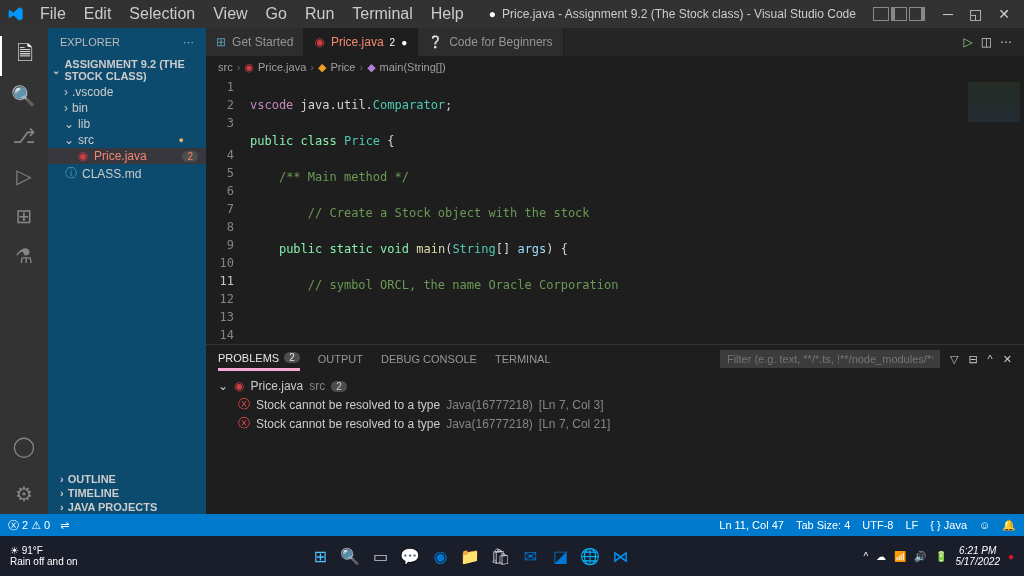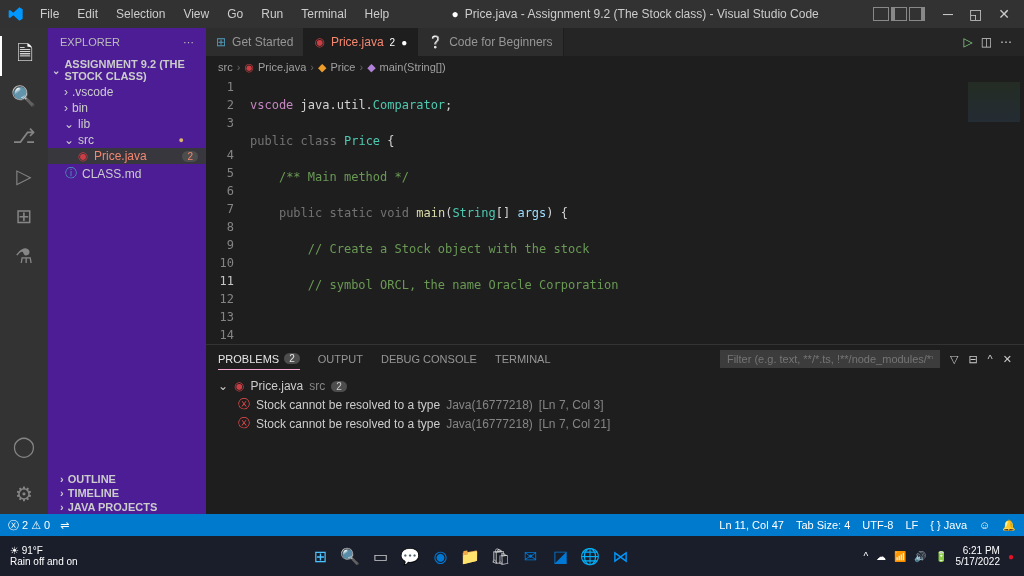--- a/index.html
+++ b/index.html
@@ -1,34 +1,34 @@
 <!DOCTYPE html>
 <html><head>
 <meta charset="utf-8">
 <style>
 * { margin: 0; padding: 0; box-sizing: border-box; }
 body { font-family: 'Segoe UI', sans-serif; font-size: 12px; background: #1e1e1e; color: #cccccc; width: 1024px; height: 576px; overflow: hidden; display: flex; flex-direction: column; }
 .titlebar { height: 28px; background: #323233; display: flex; align-items: center; padding: 0 8px; }
 .titlebar .logo { width: 16px; height: 16px; margin-right: 8px; }
 .titlebar .menus { display: flex; gap: 2px; }
-.titlebar .menu-item { padding: 4px 8px; font-size: 12px; color: #cccccc; }
+.titlebar .menu-item { padding: 4px 8px; font-size: 16px; color: #cccccc; }
 .titlebar .title { flex: 1; text-align: center; font-size: 12px; color: #cccccc; }
 .titlebar .title::before { content: "●"; color: #fff; margin-right: 6px; }
 .titlebar .win-controls { display: flex; gap: 4px; align-items: center; }
 .titlebar .win-controls span { padding: 4px 6px; font-size: 14px; }
 .titlebar .layout-icons { display: flex; gap: 2px; margin-right: 12px; }
 .titlebar .layout-icons span { width: 16px; height: 14px; border: 1px solid #888; display: inline-block; }
 
 .main-area { flex: 1; display: flex; min-height: 0; }
 .activity-bar { width: 48px; background: #333333; display: flex; flex-direction: column; align-items: center; padding-top: 8px; }
 .activity-bar .icon { width: 48px; height: 40px; display: flex; align-items: center; justify-content: center; color: #858585; font-size: 20px; position: relative; }
 .activity-bar .icon.active { color: #fff; border-left: 2px solid #fff; }
 .activity-bar .bottom { margin-top: auto; margin-bottom: 8px; }
 
-.sidebar { width: 158px; background: #4c1d95; display: flex; flex-direction: column; }
+.sidebar { width: 158px; background: #0c4a6e; display: flex; flex-direction: column; }
 .sidebar-title { height: 28px; display: flex; align-items: center; justify-content: space-between; padding: 0 12px; font-size: 11px; text-transform: uppercase; color: #bbbbbb; }
 .sidebar-section-header { display: flex; align-items: center; padding: 2px 4px; font-size: 11px; font-weight: bold; color: #cccccc; gap: 4px; }
 .sidebar-section-header .chev { font-size: 10px; }
 .tree-item { display: flex; align-items: center; padding: 1px 8px 1px 16px; font-size: 12px; gap: 4px; position: relative; }
 .tree-item.nested { padding-left: 28px; }
 .tree-item.active { background: #37373d; }
 .tree-item .ficon { width: 14px; text-align: center; }
 .tree-item .badge { margin-left: auto; background: #4d4d4d; border-radius: 8px; padding: 0 5px; font-size: 10px; }
 .tree-item.error { color: #f48771; }
 .tree-item.modified::after { content: "●"; color: #d9b36c; position: absolute; right: 22px; font-size: 9px; }
@@ -45,52 +45,52 @@
 .breadcrumbs { height: 22px; display: flex; align-items: center; padding: 0 12px; font-size: 11px; color: #a0a0a0; gap: 4px; }
 .breadcrumbs .sep { color: #666; }
 .code-area { flex: 1; display: flex; font-family: Consolas, monospace; font-size: 12px; line-height: 18px; position: relative; overflow: hidden; }
 .gutter { width: 44px; text-align: right; color: #858585; padding-right: 16px; }
 .gutter div { height: 18px; }
 .gutter .current { color: #c6c6c6; }
 .code { flex: 1; white-space: pre; color: #d4d4d4; }
 .code .line { height: 18px; }
 .codelens { color: #999999; font-size: 10px; height: 14px; }
 .kw { color: #c586c0; }
-.kw2 { color: #737373; }
+.kw2 { color: #86efac; }
 .type { color: #4ec9b0; }
 .func { color: #dcdcaa; }
 .com { color: #6a9955; }
 .doc { color: #6a9955; }
 .var { color: #9cdcfe; }
 .minimap { width: 60px; background: #1e1e1e; position: relative; }
 .minimap-content { position: absolute; top: 4px; left: 4px; right: 4px; height: 40px; background: linear-gradient(#2a3a2a 0%, #2a3a4a 100%); opacity: 0.5; }
 
 .panel { height: 170px; background: #1e1e1e; border-top: 1px solid #333; display: flex; flex-direction: column; }
 .panel-tabs { height: 28px; display: flex; align-items: center; padding: 0 12px; gap: 18px; font-size: 11px; }
 .panel-tab { color: #969696; text-transform: uppercase; display: flex; align-items: center; gap: 5px; padding: 4px 0; }
-.panel-tab.active { color: #e7e7e7; border-bottom: 1px solid #f9a8d4; }
+.panel-tab.active { color: #e7e7e7; border-bottom: 3px solid #f9a8d4; }
 .panel-tab .count { background: #4d4d4d; border-radius: 8px; padding: 0 5px; font-size: 10px; }
 .panel-actions { margin-left: auto; display: flex; align-items: center; gap: 10px; }
 .panel-filter { background: #3c3c3c; border: 1px solid #3c3c3c; color: #8a8a8a; padding: 2px 6px; font-size: 11px; width: 220px; }
 .panel-content { flex: 1; padding: 4px 12px; font-size: 12px; }
 .problem-file { display: flex; align-items: center; gap: 6px; padding: 2px 0; }
 .problem-item { display: flex; align-items: center; gap: 6px; padding: 1px 0 1px 20px; }
 .problem-item .err-icon { color: #f14c4c; }
 .problem-item .loc { color: #858585; }
 
 .statusbar { height: 22px; background: #007acc; display: flex; align-items: center; padding: 0 8px; font-size: 11px; color: #fff; gap: 10px; }
 .statusbar .sb-item { display: flex; align-items: center; gap: 3px; }
 .statusbar .right { margin-left: auto; display: flex; gap: 12px; }
 
 .taskbar { height: 40px; background: #1a1e2b; display: flex; align-items: center; padding: 0 10px; gap: 8px; }
 .taskbar .left { display: flex; flex-direction: column; font-size: 10px; color: #fff; }
 .taskbar .center { flex: 1; display: flex; justify-content: center; gap: 6px; }
 .taskbar .center span { width: 24px; height: 24px; display: flex; align-items: center; justify-content: center; font-size: 16px; }
 .taskbar .right { display: flex; align-items: center; gap: 8px; color: #fff; font-size: 10px; }
-.taskbar .clock { text-align: right; }
+.taskbar .clock { text-align: center; font-style: italic; }
 
 svg { display: block; }
 </style>
 </head>
 <body>
 
 <div class="titlebar">
   <span class="logo">
     <svg viewBox="0 0 24 24" width="16" height="16">
         <path fill="#0098ff" d="M17 2l5 3v14l-5 3-9-8 -5 4-2-1V7l2-1 5 4z"></path>
@@ -232,22 +232,22 @@
           <div>10</div>
           <div class="current">11</div>
           <div>12</div>
           <div>13</div>
           <div>14</div>
       </div>
       <div class="code">
 <div class="line"><span class="kw">vscode</span><span> java.util.</span><span class="type">Comparator</span><span>;</span></div>
 <div class="line"><span class="kw2">public</span> <span class="kw2">class</span> <span class="type">Price</span><span> {</span></div>
 <div class="line">    <span class="doc">/** Main method */</span></div>
+<div class="line">        <span class="com">// Create a Stock object with the stock</span></div>
 <div class="line">    <span class="kw2">public</span> <span class="kw2">static</span> <span class="kw2">void</span> <span class="func">main</span><span>(</span><span class="type">String</span><span>[] </span><span class="var">args</span><span>) {</span></div>
-<div class="line">        <span class="com">// Create a Stock object with the stock</span></div>
 <div class="line">        <span class="com">// symbol ORCL, the name Oracle Corporation</span></div>
 
 
 
 
 
 
 
 
 

